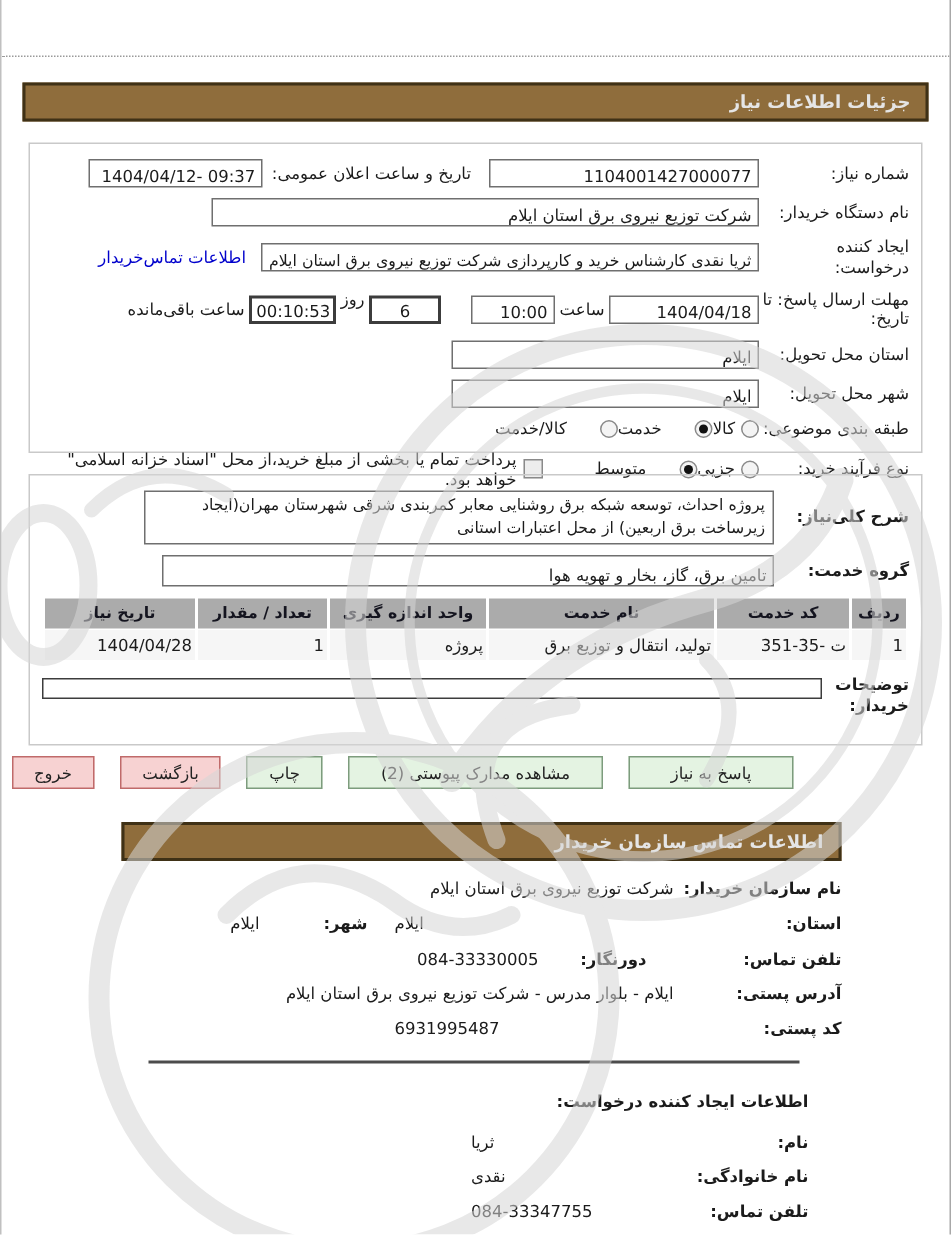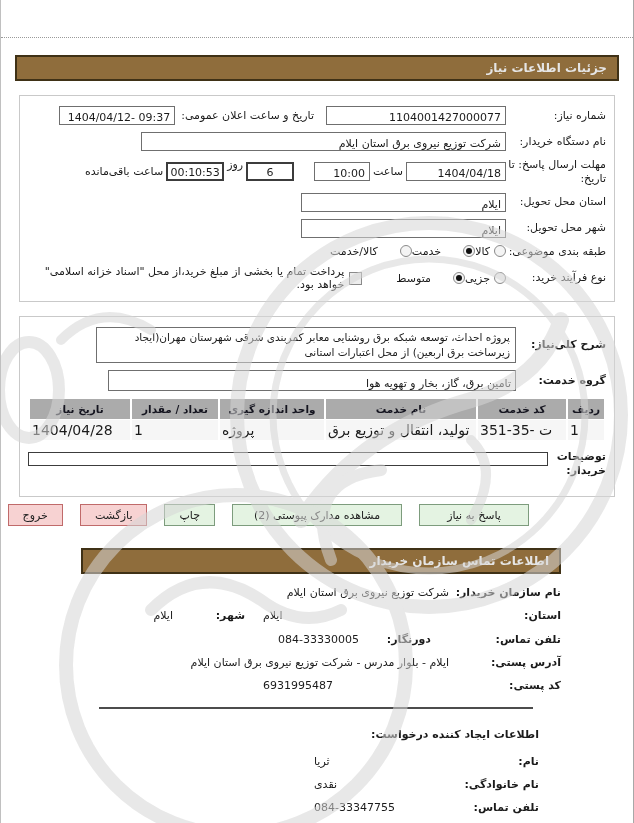--- a/index.html
+++ b/index.html
@@ -38,21 +38,21 @@
   .radio { width:12px; height:12px; border:1px solid #8a8a8a; border-radius:50%; background:#f4f4f4; flex:none; margin-left:4px; position:relative; }
   .radio.checked::after { content:""; position:absolute; top:2px; left:2px; width:6px; height:6px; border-radius:50%; background:#111; }
   .checkbox { width:13px; height:13px; border:1px solid #8a8a8a; background:#ededed; flex:none; margin-left:5px; }
   .opt-label { margin-left:22px; }
 
   .desc-box { border:1px solid #6f6f6f; background:#fff; width:420px; padding:2px 5px; font-size:10.5px; line-height:1.45; min-height:36px; }
   .section-head { font-weight:bold; margin:4px 0 8px 0; }
 
   table.svc { width:100%; border-collapse:separate; border-spacing:2px 1px; margin-top:2px; }
   table.svc th { background:#ababab; color:#14141f; font-weight:bold; font-size:10.5px; height:20px; padding:1px 2px; text-align:center; white-space:nowrap; }
-  table.svc td { background:#f6f6f6; font-size:14px; height:20px; padding:1px 2px; text-align:left; white-space:nowrap; }
+  table.svc td { background:#f6f6f6; font-size:11px; height:20px; padding:1px 2px; text-align:right; white-space:nowrap; }
 
   .notes-row { display:flex; align-items:flex-start; margin-top:9px; }
   .notes-label { width:58px; flex:none; font-weight:bold; line-height:1.2; }
   .notes-input { flex:1; height:14px; border:1px solid #3c3c3c; background:#fff; margin-top:2px; }
 
   .btn-row { position:absolute; top:504px; right:104px; display:flex; gap:17px; align-items:center; }
   .btn {
     height:22px; display:flex; align-items:center; justify-content:center;
     padding:0 14px; font-size:11px; color:#222; cursor:pointer; white-space:nowrap;
   }
@@ -102,20 +102,27 @@
       </span>
   </div>
 
   <div class="frow">
     <span class="flabel">نام دستگاه خریدار:</span>
     <span class="b" style="width:365px">
         <span>شرکت توزیع نیروی برق استان ایلام</span>
       </span>
   </div>
 
+  <div class="frow">
+    <span class="flabel">ایجاد کننده درخواست:</span>
+    <span class="b" style="width:332px; font-size:10.5px">
+        <span>ثریا نقدی کارشناس خرید و کارپردازی شرکت توزیع نیروی برق استان ایلام</span>
+      </span>
+    <span class="link" style="margin-right:10px">اطلاعات تماس‌خریدار</span>
+  </div>
 
   <div class="frow">
     <span class="flabel">مهلت ارسال پاسخ: تا تاریخ:</span>
     <span class="b" style="width:100px">
         <span class="ltr">1404/04/18</span>
       </span>
     <span style="margin:0 3px">ساعت</span>
     <span class="b" style="width:56px">
         <span class="ltr">10:00</span>
       </span>

